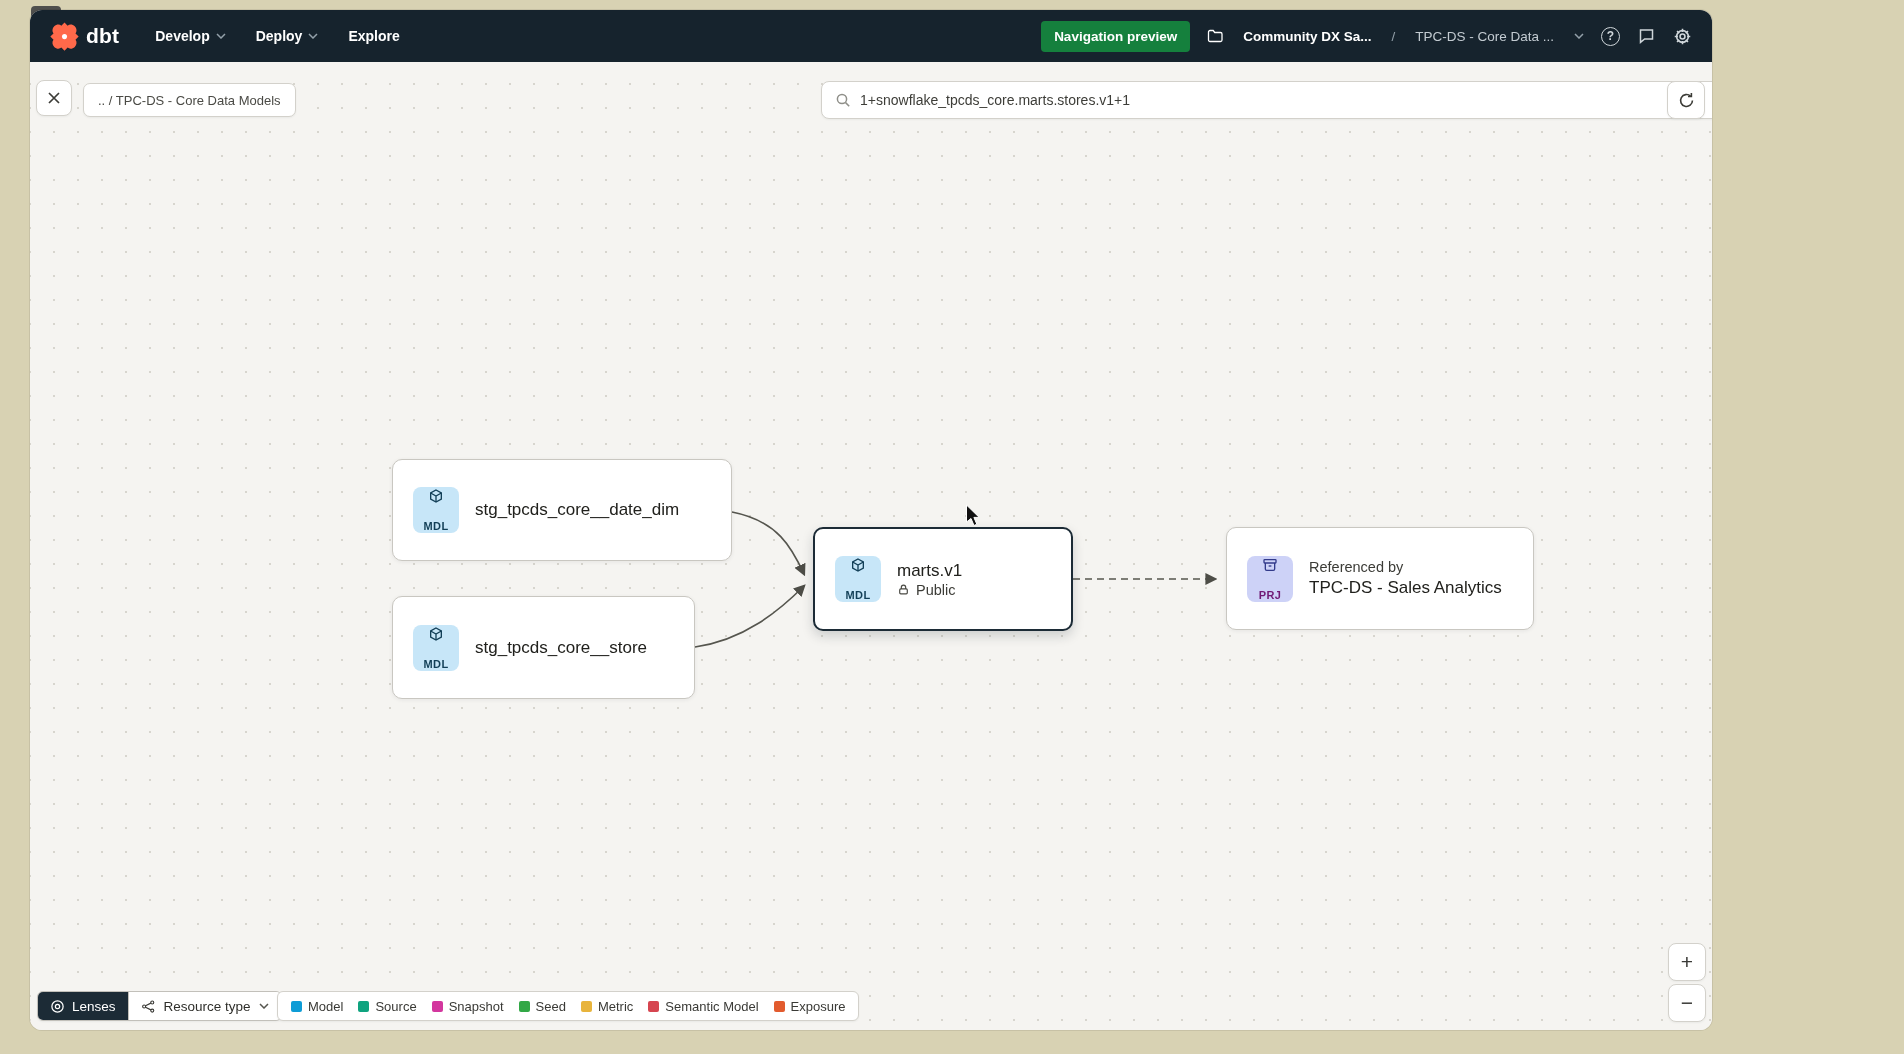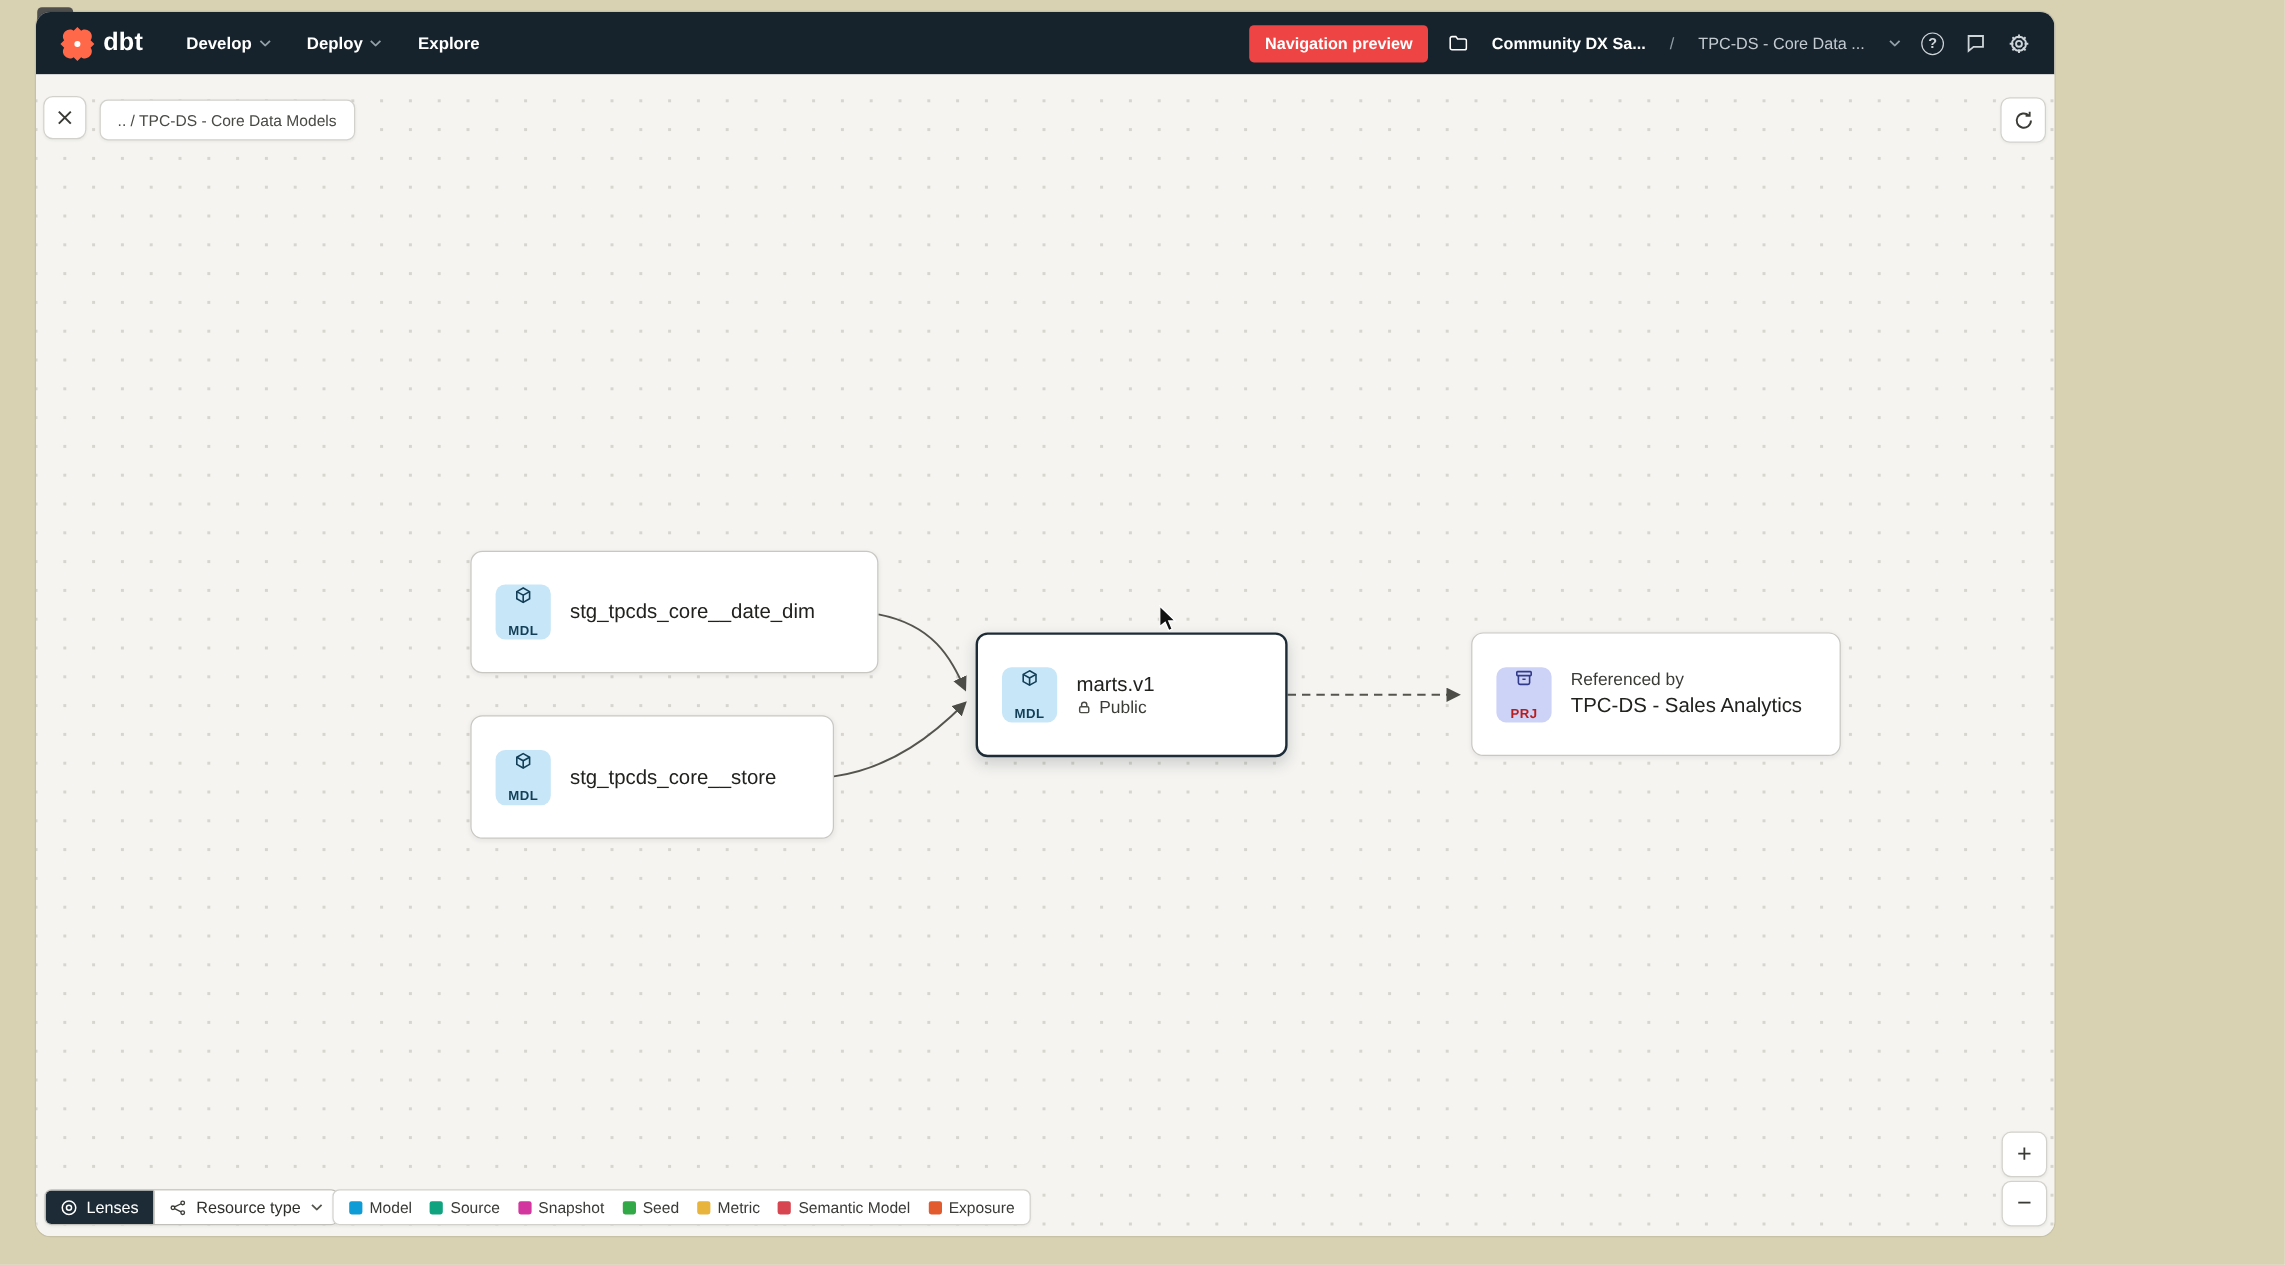--- a/index.html
+++ b/index.html
@@ -28,21 +28,21 @@
     height:52px; flex:none; background:#16232d;
     display:flex; align-items:center; padding:0 20px; gap:10px;
     color:#fff;
   }
   .logo { display:flex; align-items:center; gap:7px; cursor:pointer; }
   .logo-text { font-size:21px; font-weight:800; letter-spacing:.2px; }
   .menu { display:flex; align-items:center; gap:30px; margin-left:26px; }
   .menu-item { display:flex; align-items:center; gap:6px; font-size:14px; font-weight:600; cursor:pointer; }
   .topbar-right { margin-left:auto; display:flex; align-items:center; gap:17px; }
   .nav-preview {
-    background:#ef4444; color:#fff; border:none; border-radius:4px;
+    background:#15803d; color:#fff; border:none; border-radius:4px;
     font-family:inherit; font-size:13.5px; font-weight:600;
     padding:8px 13px; cursor:pointer;
   }
   .project-crumb { display:flex; align-items:center; gap:20px; cursor:pointer; }
   .acct { font-size:13.5px; font-weight:700; color:#fff; white-space:nowrap; }
   .crumb-sep { color:#93a0a9; font-size:13.5px; }
   .proj { font-size:13.5px; color:#c3cbd1; white-space:nowrap; }
   .tb-iconbtn { display:flex; align-items:center; justify-content:center; cursor:pointer; }
   .help-circle {
     width:19px; height:19px; border:1.6px solid #cfd6da; border-radius:50%;
@@ -95,21 +95,21 @@
     position:absolute; background:#fff; border:1px solid #c9c7c1; border-radius:10px;
     display:flex; align-items:center; gap:16px; padding:0 20px;
     box-shadow:0 1px 4px rgba(22,35,45,.07); cursor:pointer;
   }
   .node.selected { border:2px solid #1c2b36; box-shadow:0 5px 12px rgba(22,35,45,.18); }
   .tile {
     width:46px; height:46px; border-radius:8px; flex:none;
     display:flex; flex-direction:column; align-items:center; justify-content:center; gap:16px;
   }
   .tile-mdl { background:#c7e6f8; color:#123f57; }
-  .tile-prj { background:#cdd2f7; color:#b91c1c; }
+  .tile-prj { background:#cdd2f7; color:#701a75; }
   .tile-badge { font-size:11px; font-weight:700; letter-spacing:.4px; }
   .node-label { font-size:17px; color:#21211d; white-space:nowrap; }
   .node-col { display:flex; flex-direction:column; justify-content:center; }
   .access-row { display:flex; align-items:center; gap:6px; margin-top:1px; font-size:14.5px; color:#3c3c37; }
   .pretext { font-size:14.5px; color:#3c3c37; margin-bottom:3px; }
 
   #node-date-dim { left:362px; top:397px; width:340px; height:102px; }
   #node-store    { left:362px; top:534px; width:303px; height:103px; }
   #node-stores-v1{ left:783px; top:465px; width:260px; height:104px; }
   #node-sales    { left:1196px; top:465px; width:308px; height:103px; }
@@ -227,20 +227,28 @@
       </svg>
 
       <div class="wbtn btn-close">
         <svg width="14" height="14" viewBox="0 0 14 14">
           <path d="M2 2l10 10M12 2L2 12" stroke="#3c3c37" stroke-width="1.7"></path>
         </svg>
       </div>
 
       <div class="crumb-chip">.. / TPC-DS - Core Data Models</div>
 
+      <div class="search-bar">
+        <svg width="16" height="16" viewBox="0 0 16 16">
+          <circle cx="7" cy="7" r="4.6" stroke="#8f8f89" stroke-width="1.5" fill="none"></circle>
+          <path d="M10.6 10.6L14.2 14.2" stroke="#8f8f89" stroke-width="1.5"></path>
+        </svg>
+        <input class="search-input" type="text" value="1+snowflake_tpcds_core.marts.stores.v1+1" style="">
+        <span class="info-circle">i</span>
+      </div>
 
       <div class="wbtn btn-refresh">
         <svg width="17" height="17" viewBox="0 0 16 16" fill="none" stroke="#3c3c37" stroke-width="1.5">
           <path d="M13.6 8a5.6 5.6 0 1 1-1.7-4"></path>
           <path d="M12.6 1v3.2H9.4"></path>
         </svg>
       </div>
 
       <div class="node" id="node-date-dim">
         <div class="tile tile-mdl">

